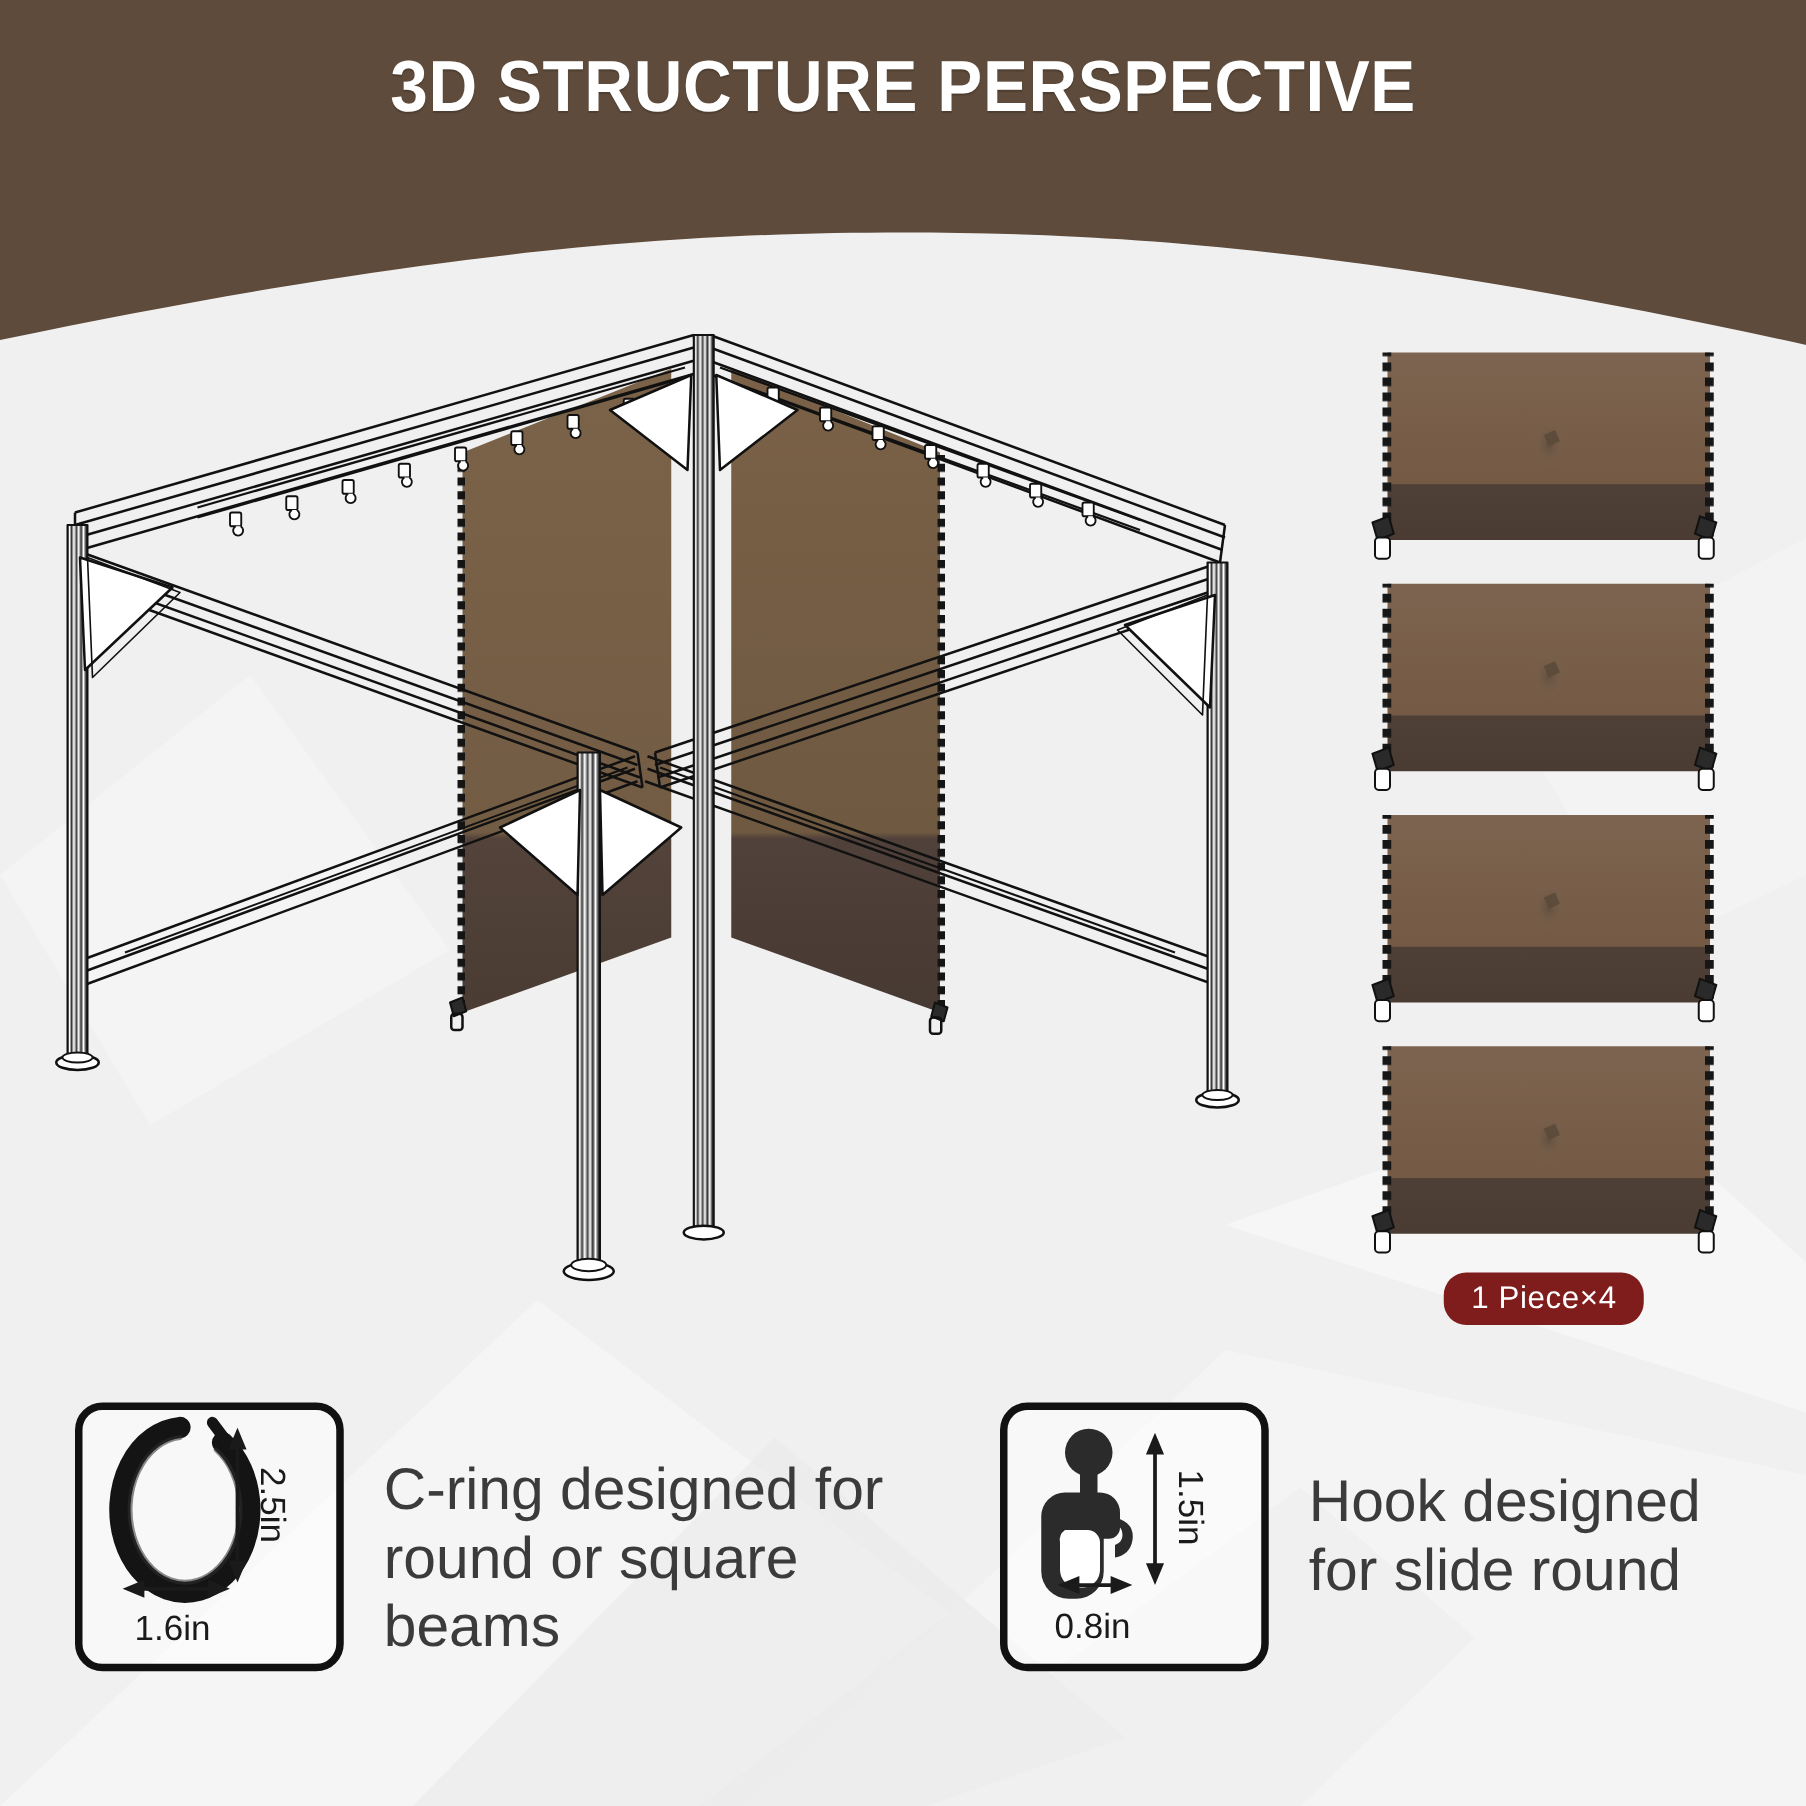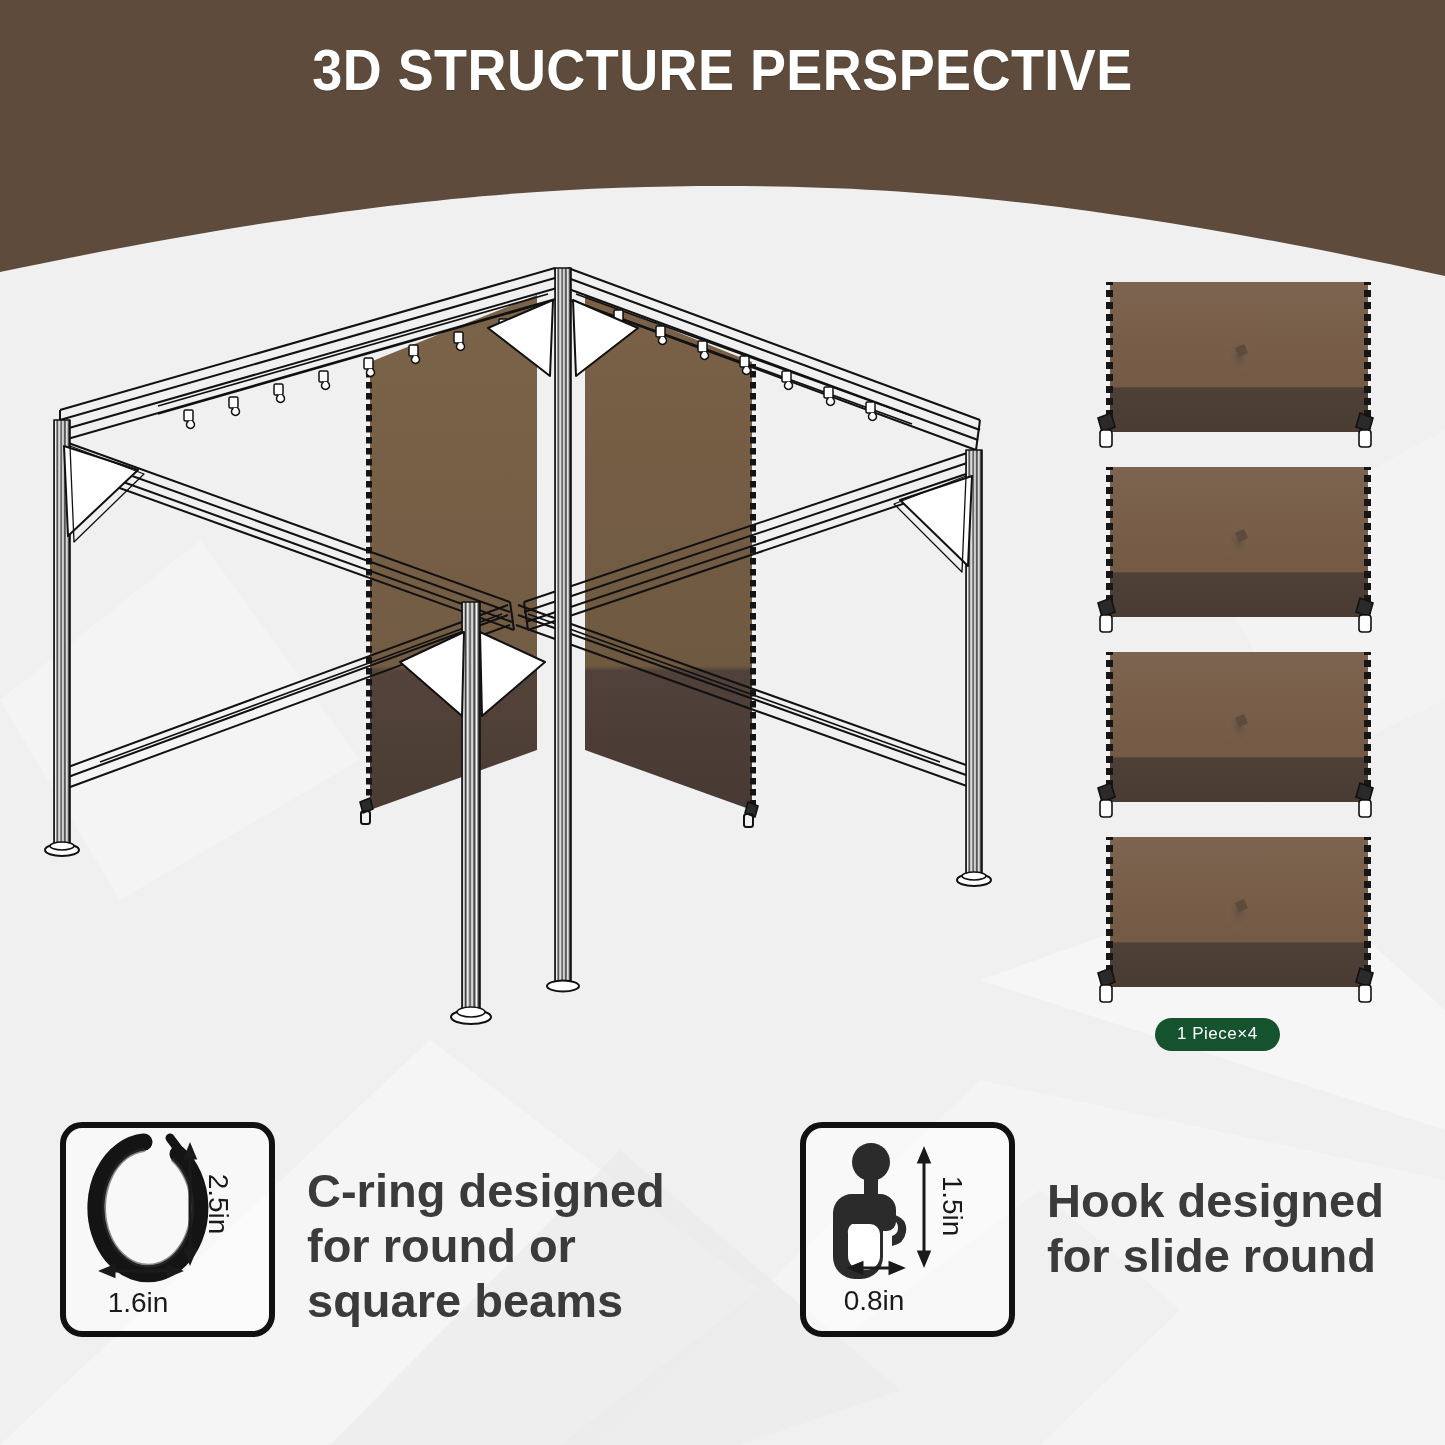--- a/index.html
+++ b/index.html
@@ -44,25 +44,25 @@
   
   #panel-stack {
     position:absolute; left:1092px; top:278px; width:290px; height:740px;
     z-index:1;
   }
   #panel-stack svg { display:block; }
 
   #piece-badge {
     position:absolute; left:1155px; top:1018px;
     z-index:4;
-    background:#14532d;
+    background:#7f1d1d;
     color:#fff;
     border-radius:18px;
     padding:6px 22px 7px 22px;
-    font-size:17px;
+    font-size:25px;
     font-weight:normal;
     letter-spacing:0.5px;
     white-space:nowrap;
   }
 
   
   .feature-block {
     position:absolute;
     display:flex;
     align-items:flex-start;
@@ -81,21 +81,21 @@
   }
   .feature-icon-box svg { display:block; }
 
   .feature-caption {
     margin-left:32px;
     color:#3b3b3b;
     font-size:47px;
     line-height:1.17;
     max-width:420px;
     padding-top:42px;
-    font-weight:bold;
+    font-weight:normal;
   }
   #feature-hook .feature-caption { max-width:360px; padding-top:52px; }
 </style>
 </head>
 <body>
 
 <div id="bg-texture">
   <svg width="1445" height="1445" viewBox="0 0 1445 1445">
     <rect x="0" y="0" width="1445" height="1445" fill="#f0f0f0"></rect>
     <polygon points="0,1445 430,1040 760,1290 560,1445" fill="#f5f5f5"></polygon>

